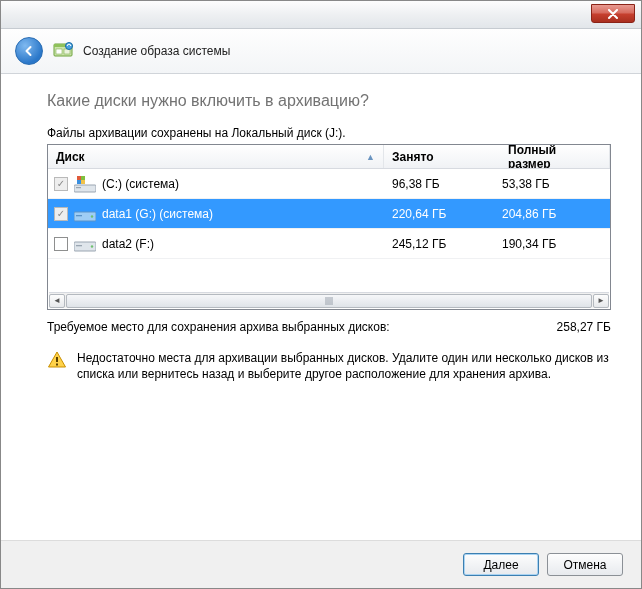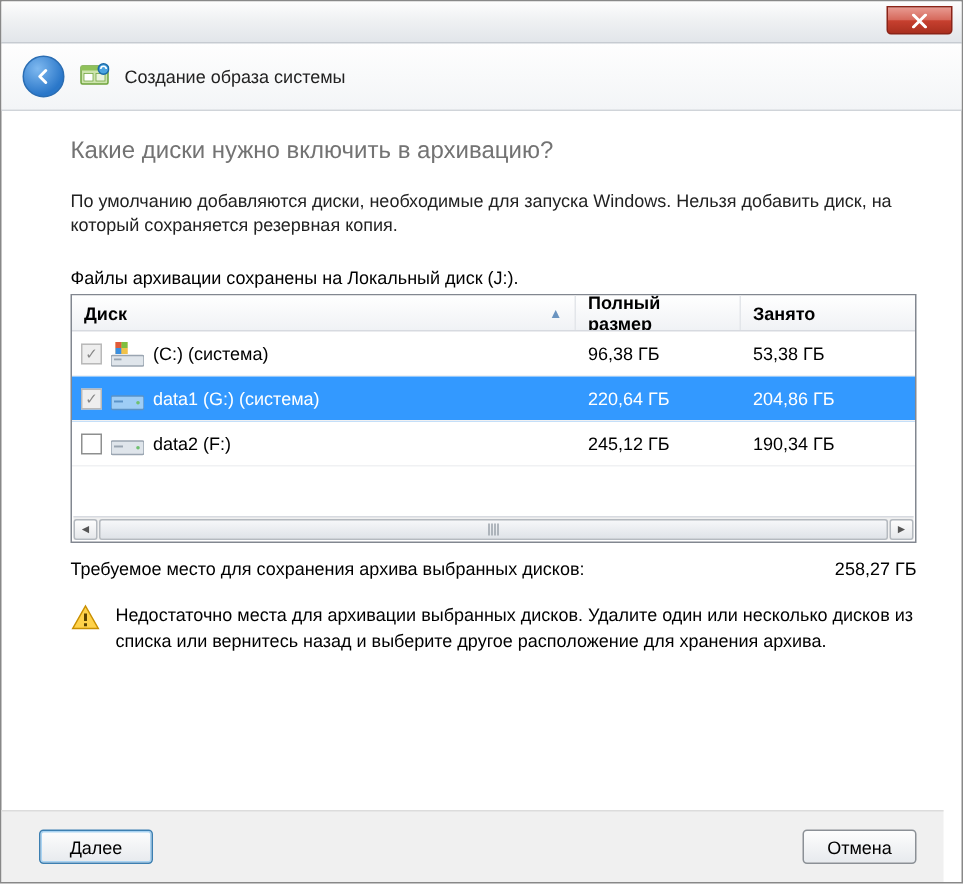--- a/index.html
+++ b/index.html
@@ -141,25 +141,25 @@
   .hs-thumb{flex:1;height:14px;background:linear-gradient(#f6f7f9,#dfe3e8);border:1px solid #b4b9bf;border-radius:2px;position:relative;}
   .hs-grip{position:absolute;left:50%;top:50%;transform:translate(-50%,-50%);display:flex;gap:1px;}
   .hs-grip span{width:1px;height:8px;background:#9aa2ab;}
   .summary { margin-top: 10px; font-size:12px; }
   .summary-row { display:flex; justify-content:space-between; margin-bottom:6px; }
   .warning {
     display:flex; gap:10px; margin-top:16px; font-size:12px; line-height:1.35;
   }
   .warn-icon { flex:0 0 20px; height:20px; }
   .footer {
-    position:absolute; left:0; right:12px; bottom:0;
+    position:absolute; left:0; right:0; bottom:0;
     height:48px;
     background:#f0f0f0;
     border-top:1px solid #dcdcdc;
-    display:flex; align-items:center; justify-content:space-between;
+    display:flex; align-items:center; justify-content:flex-end;
     padding-right:18px; gap:8px;padding-left:25px;
   }
   .btn {
     min-width:76px; height:23px;
     background:linear-gradient(#fdfdfd,#e7eaee);
     border:1px solid #8b9096;
     border-radius:3px;
     font-size:12px;
     padding:0 14px;
     display:flex;align-items:center;justify-content:center;
@@ -197,34 +197,33 @@
         <circle cx="16" cy="5" r="3.5" fill="#4aa3e0" stroke="#1a6aa8"></circle>
         <path d="M14.2 5 A1.8 1.8 0 0 1 17.8 5" stroke="#fff" stroke-width="1" fill="none"></path>
         <path d="M17.8 5 l-0.6 -1 l1.2 0.2 z" fill="#fff"></path>
       </svg>
     </div>
     <div class="header-title">Создание образа системы</div>
   </div>
 
   <div class="content">
     <div class="question">Какие диски нужно включить в архивацию?</div>
-    <div class="desc">По умолчанию добавляются диски, необходимые для запуска Windows. Нельзя добавить диск, на который сохраняется резервная копия.</div>
     <div class="saved-on">Файлы архивации сохранены на Локальный диск (J:).</div>
 
     <div class="table-wrap">
       <div class="thead">
         <div class="th th-disk">
           <span>Диск</span>
           <span class="sort-ind">▲</span>
         </div>
+        <div class="th th-used">
+          <span>Занято</span>
+        </div>
         <div class="th th-size">
           <span>Полный размер</span>
-        </div>
-        <div class="th th-used">
-          <span>Занято</span>
         </div>
       </div>
       <div class="tbody" id="tbody">
           <div class="row">
             <div class="cell-disk">
               <div class="chk disabled">✓</div>
               <div class="drive-icon">
                 <svg width="22" height="18" viewBox="0 0 22 18">
                   <rect x="0" y="10" width="22" height="7" rx="1" fill="#dfe5eb" stroke="#9aa5b1"></rect>
                   <rect x="2" y="12" width="5" height="1.2" fill="#9aa5b1"></rect>

